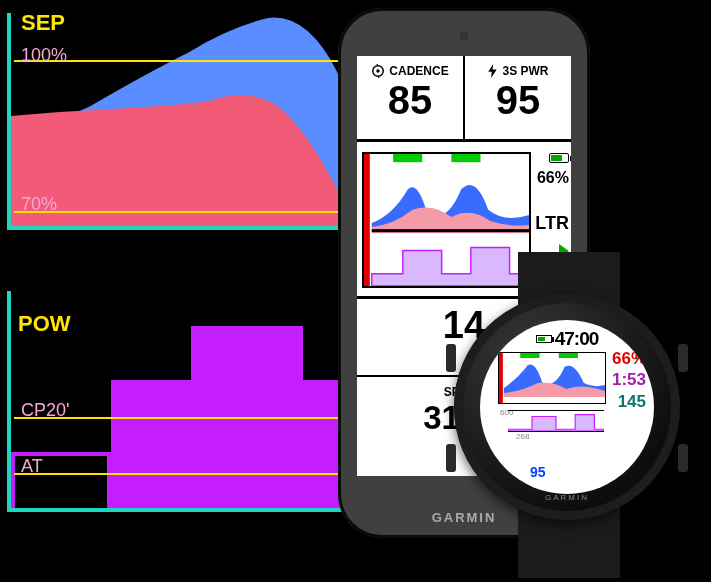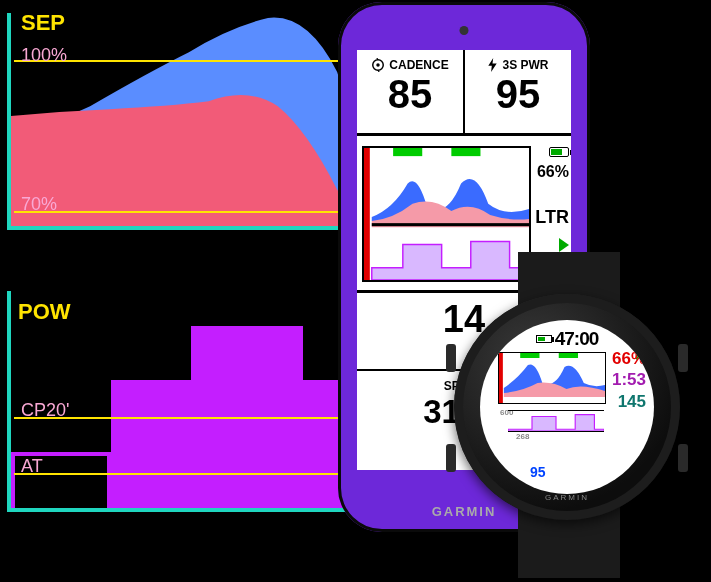--- a/index.html
+++ b/index.html
@@ -31,45 +31,45 @@
     height: 221px;
   }
   .chart-title {
     font-family: 'Arial Black', sans-serif;
     font-weight: 900;
     color: #ffe400;
     font-size: 22px;
     position: absolute;
   }
   .chart-sep .chart-title { left: 10px; top: -3px; }
-  .chart-pow .chart-title { left: 7px; top: 8px; }
+  .chart-pow .chart-title { left: 7px; top: 20px; }
   
   .hline { position: absolute; height: 2px; background: #ffe400; }
   .hlabel { position: absolute; color: #f9a8d4; font-size: 18px; font-weight: 400; }
   
   
   .sep-svg { position: absolute; left: 0; top: 0; width: 100%; height: 100%; }
   
   
   .pow-step {
     position: absolute;
     bottom: 0;
     border: 4px solid #c41eff;
     border-bottom: none;
   }
   .pow-step.fill { background: #c41eff; border: none; }
   
   
   .edge {
     position: absolute;
     left: 338px;
-    top: 2px;
+    top: 8px;
     width: 252px;
     height: 530px;
-    background: #6d28d9;
+    background: #404040;
     border-radius: 44px;
     box-shadow: 0 0 0 3px #0a0a0a inset;
   }
   .edge::before {
     content:'';
     position:absolute; left:50%; top:24px; width:9px; height:9px;
     background:#333; border-radius:50%; transform:translateX(-50%);
   }
   .edge-screen {
     position: absolute;
@@ -147,21 +147,21 @@
   .wf-chart { position:relative; margin:2px 6px; height:52px; border:1.5px solid #000; }
   .wf-right { position:absolute; right:8px; top:28px; font-size:17px; font-weight:800; text-align:right; line-height:1.25; }
   .wf-right .red { color:#e20000; }
   .wf-right .grn { color:#0f766e; }
   
   .wf-pow { position:relative; margin:2px 16px 0; height:22px; border-top:1.5px solid #000; border-bottom:1.5px solid #000; }
   .wf-bottom { text-align:left; font-size:14px; font-weight:800; }
   .wf-bottom .pur { color:#c41eff; display:inline-block; width:46px;}
   .wf-bottom .blu { color:#0044ff; display:inline-block; width:46px;}
   
-  .tick-label { position:absolute; font-size:8px; color:#888; font-weight:700;}
+  .tick-label { position:absolute; font-size:8px; color:#888; font-weight:400;}
 </style>
 </head>
 <body>
 
 <div class="chart-box chart-sep">
   <span class="chart-title">SEP</span>
   <svg class="sep-svg" viewBox="0 0 345 217" preserveAspectRatio="none">
     <path d="M0,120 Q40,115 80,95 Q140,60 180,40 Q220,15 260,5 Q300,0 330,60 L345,110 L345,217 L0,217 Z" fill="#5a8dff"></path>
     <path d="M0,105 Q50,100 100,98 Q160,95 200,90 Q240,75 270,95 Q300,120 330,180 L345,200 L345,217 L0,217 Z" fill="#f25b78"></path>
   </svg>

